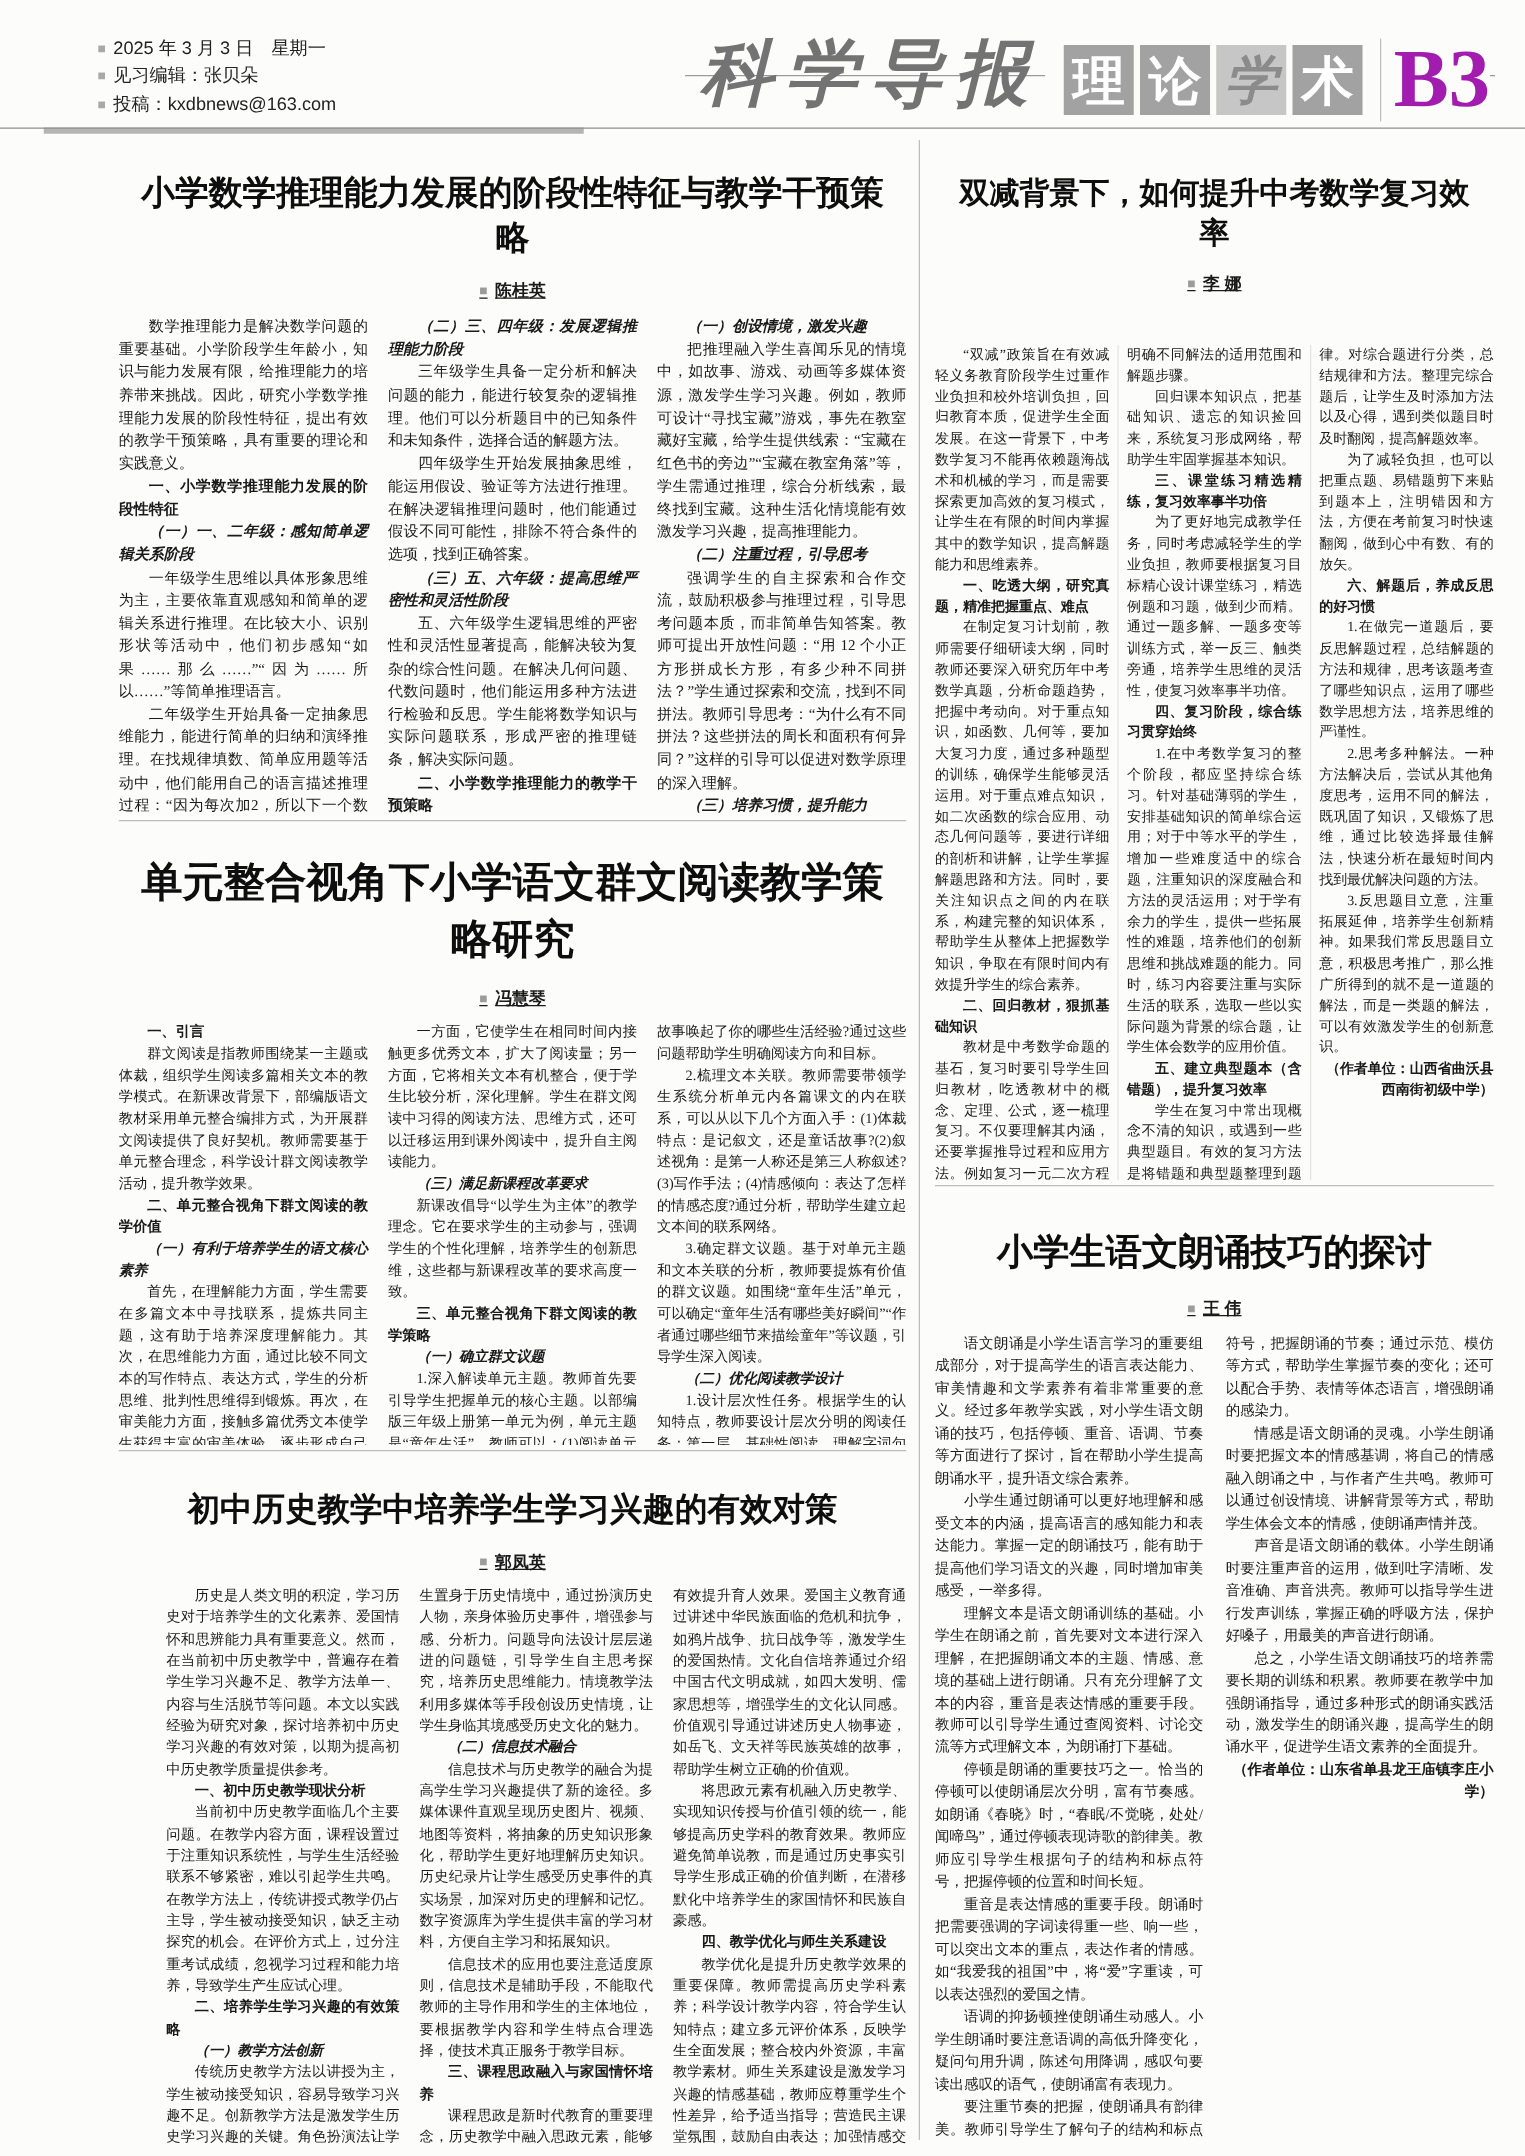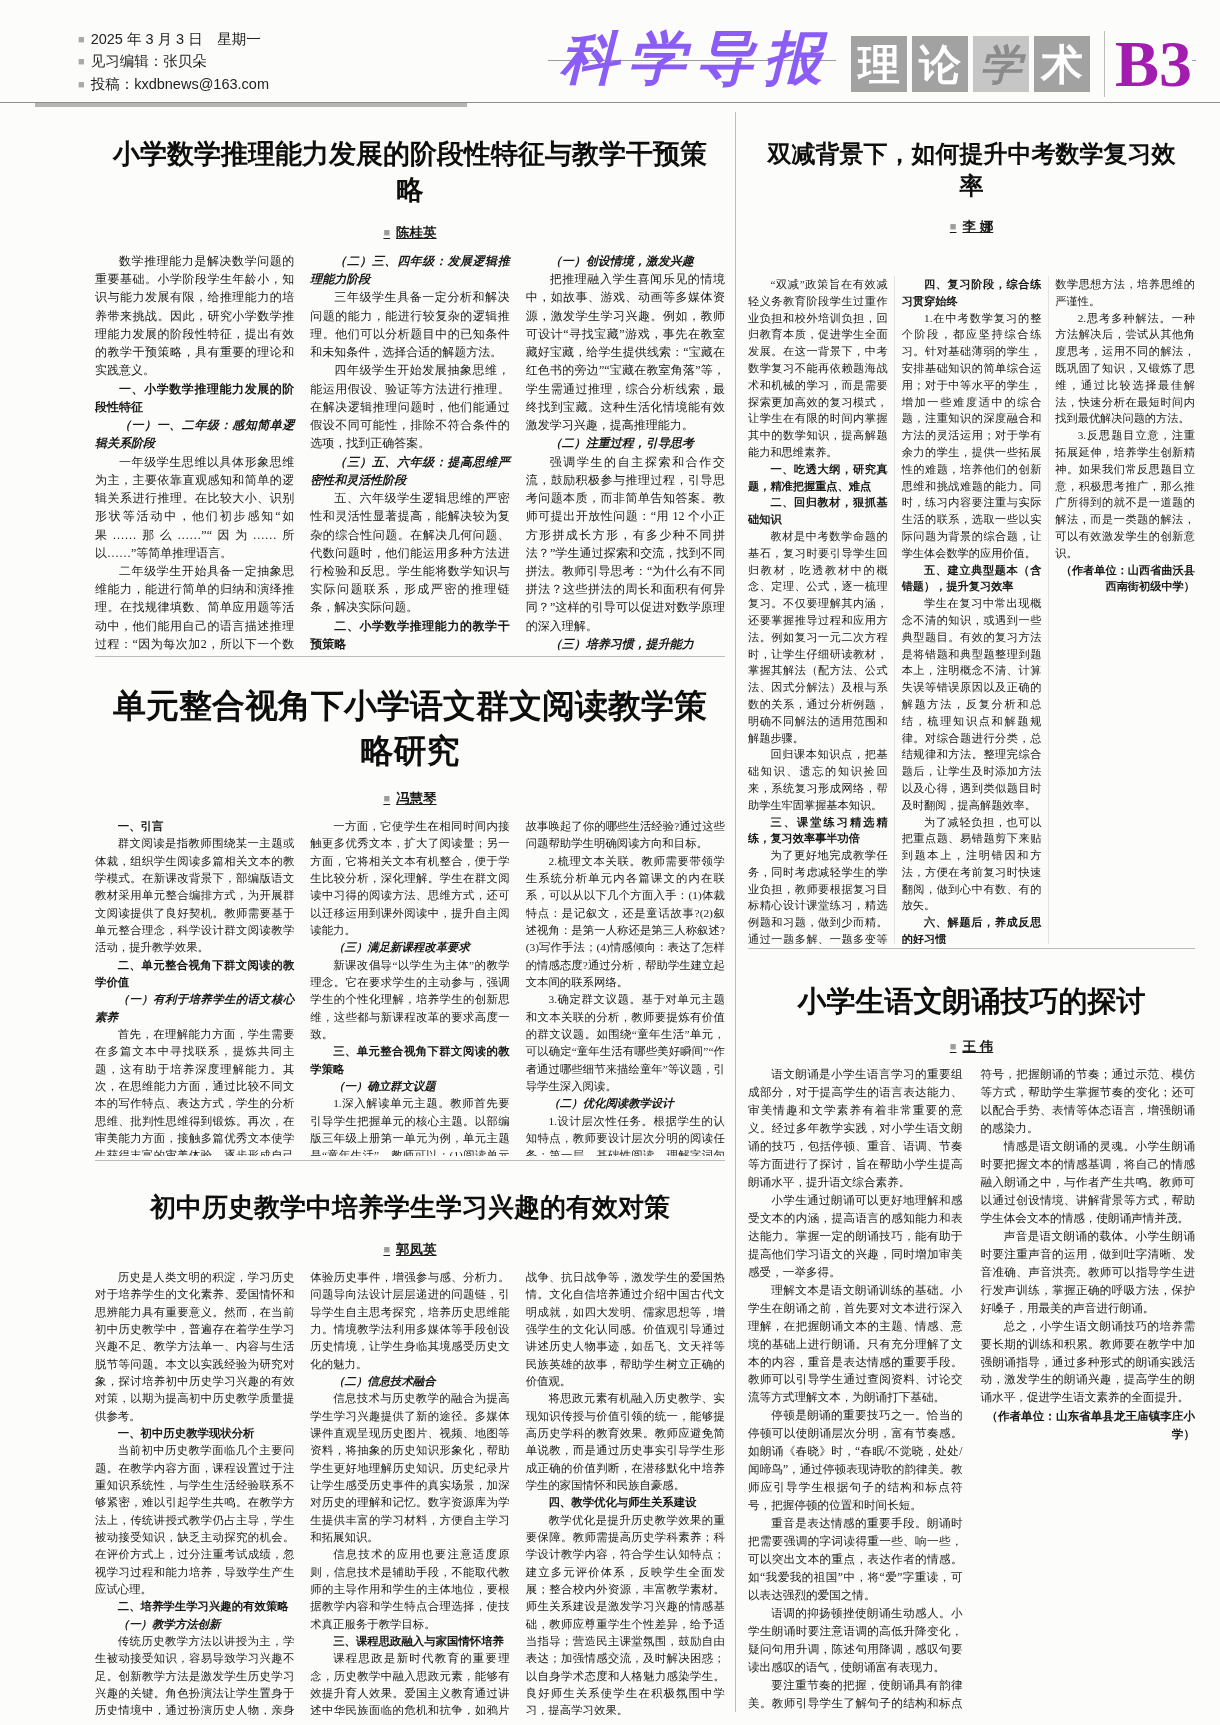--- a/index.html
+++ b/index.html
@@ -6,21 +6,21 @@
   .page{position:relative;width:1220px;height:1725px;margin:0 auto;background:#fcfcfa;overflow:hidden;
         font-family:"Liberation Serif","DejaVu Serif",serif;color:#1a1a1a;}
   
   .info-block{position:absolute;left:35px;top:28px;width:432px;font-size:14.5px;line-height:1.55;
               font-family:"Liberation Sans","DejaVu Sans",sans-serif;color:#222;
               border-bottom:5px solid #b5b5b5;padding-bottom:7px;}
   .info-line{white-space:nowrap;margin-left:43px;}
   .info-sq{color:#a9a9a9;font-size:11px;margin-right:6px;vertical-align:1px;}
   .mast-rule{position:absolute;left:548px;top:60px;width:648px;border-top:1px solid #9a9a9a;}
   .masthead{position:absolute;left:560px;top:20px;width:400px;font-size:58px;font-weight:bold;font-style:italic;
-            color:#8b5cf6;letter-spacing:10px;font-family:"Liberation Serif","DejaVu Serif",serif;}
+            color:#737373;letter-spacing:10px;font-family:"Liberation Serif","DejaVu Serif",serif;}
   .section-box{position:absolute;right:28px;top:26px;display:flex;align-items:center;background:#fcfcfa;padding-left:10px;}
   .sec-char{width:56px;height:56px;margin-left:5px;background:#a2a2a2;color:#ffffff;text-align:center;
             line-height:58px;font-size:42px;font-weight:bold;font-family:"Liberation Sans","DejaVu Sans",sans-serif;}
   .sec-char.calli{background:#c6c6c6;color:#8b8b8b;font-style:italic;font-family:"Liberation Serif",serif;}
   .sec-div{width:1px;height:66px;background:#bdbdbd;margin:0 10px 0 14px;}
   .page-no{font-size:66px;font-weight:bold;color:#a21caf;font-family:"Liberation Serif","DejaVu Serif",serif;}
   .header-rule{position:absolute;left:0;top:102px;width:1220px;border-top:1px solid #8f8f8f;}
   
   .v-main{position:absolute;left:735px;top:112px;width:1px;height:1600px;background:#bdbdbd;}
   .h-sep{position:absolute;height:1px;background:#bdbdbd;}
@@ -38,21 +38,21 @@
   .para-end{text-align:right;font-weight:bold;font-family:"Liberation Sans","DejaVu Sans",sans-serif;}
   
   #art1{left:95px;top:112px;width:630px;height:542px;}
   #art1 .a-title{font-size:27px;padding-top:8px;}
   #art1 .a-body{height:452px;column-count:3;column-gap:16px;font-size:12px;line-height:1.52;}
   #art3{left:95px;top:662px;width:630px;height:494px;}
   #art3 .a-title{font-size:33px;padding-top:6px;}
   #art3 .a-body{height:404px;column-count:3;column-gap:16px;font-size:11.4px;line-height:1.52;}
   #art5{left:95px;top:1166px;width:630px;height:549px;}
   #art5 .a-title{font-size:26px;padding-top:8px;}
-  #art5 .a-body{height:455px;column-count:3;column-gap:16px;font-size:11.4px;line-height:1.52;}
+  #art5 .a-body{height:455px;column-count:3;column-gap:16px;font-size:11.4px;line-height:1.52;margin-left:38px;}
   #art2{left:748px;top:112px;width:447px;height:832px;}
   #art2 .a-title{font-size:24px;padding-top:10px;}
   #art2 .a-body{height:740px;column-count:3;column-gap:14px;column-rule:1px solid #e3e3e0;font-size:11.2px;line-height:1.5;margin-top:40px;}
   #art4{left:748px;top:954px;width:447px;height:761px;}
   #art4 .a-title{font-size:29px;padding-top:12px;}
   #art4 .a-body{height:650px;column-count:2;column-gap:18px;font-size:11.6px;line-height:1.55;}
 </style>
 </head>
 <body>
 
@@ -112,20 +112,21 @@
       </div>
   </div>
 
   <div class="article" id="art2">
     <h2 class="a-title">双减背景下，如何提升中考数学复习效率</h2>
     <div class="a-author"><span class="info-sq">■</span><span>李 娜</span></div>
     <div class="a-body">
 
     <p class="para para-p">“双减”政策旨在有效减轻义务教育阶段学生过重作业负担和校外培训负担，回归教育本质，促进学生全面发展。在这一背景下，中考数学复习不能再依赖题海战术和机械的学习，而是需要探索更加高效的复习模式，让学生在有限的时间内掌握其中的数学知识，提高解题能力和思维素养。</p>
         <p class="para para-h">一、吃透大纲，研究真题，精准把握重点、难点</p>
+        <p class="para para-p">在制定复习计划前，教师需要仔细研读大纲，同时教师还要深入研究历年中考数学真题，分析命题趋势，把握中考动向。对于重点知识，如函数、几何等，要加大复习力度，通过多种题型的训练，确保学生能够灵活运用。对于重点难点知识，如二次函数的综合应用、动态几何问题等，要进行详细的剖析和讲解，让学生掌握解题思路和方法。同时，要关注知识点之间的内在联系，构建完整的知识体系，帮助学生从整体上把握数学知识，争取在有限时间内有效提升学生的综合素养。</p>
         <p class="para para-h">二、回归教材，狠抓基础知识</p>
         <p class="para para-p">教材是中考数学命题的基石，复习时要引导学生回归教材，吃透教材中的概念、定理、公式，逐一梳理复习。不仅要理解其内涵，还要掌握推导过程和应用方法。例如复习一元二次方程时，让学生仔细研读教材，掌握其解法（配方法、公式法、因式分解法）及根与系数的关系，通过分析例题，明确不同解法的适用范围和解题步骤。</p>
         <p class="para para-p">回归课本知识点，把基础知识、遗忘的知识捡回来，系统复习形成网络，帮助学生牢固掌握基本知识。</p>
         <p class="para para-h">三、课堂练习精选精练，复习效率事半功倍</p>
         <p class="para para-p">为了更好地完成教学任务，同时考虑减轻学生的学业负担，教师要根据复习目标精心设计课堂练习，精选例题和习题，做到少而精。通过一题多解、一题多变等训练方式，举一反三、触类旁通，培养学生思维的灵活性，使复习效率事半功倍。</p>
         <p class="para para-h">四、复习阶段，综合练习贯穿始终</p>
         <p class="para para-p">1.在中考数学复习的整个阶段，都应坚持综合练习。针对基础薄弱的学生，安排基础知识的简单综合运用；对于中等水平的学生，增加一些难度适中的综合题，注重知识的深度融合和方法的灵活运用；对于学有余力的学生，提供一些拓展性的难题，培养他们的创新思维和挑战难题的能力。同时，练习内容要注重与实际生活的联系，选取一些以实际问题为背景的综合题，让学生体会数学的应用价值。</p>
         <p class="para para-h">五、建立典型题本（含错题），提升复习效率</p>
         <p class="para para-p">学生在复习中常出现概念不清的知识，或遇到一些典型题目。有效的复习方法是将错题和典型题整理到题本上，注明概念不清、计算失误等错误原因以及正确的解题方法，反复分析和总结，梳理知识点和解题规律。对综合题进行分类，总结规律和方法。整理完综合题后，让学生及时添加方法以及心得，遇到类似题目时及时翻阅，提高解题效率。</p>
         <p class="para para-p">为了减轻负担，也可以把重点题、易错题剪下来贴到题本上，注明错因和方法，方便在考前复习时快速翻阅，做到心中有数、有的放矢。</p>

